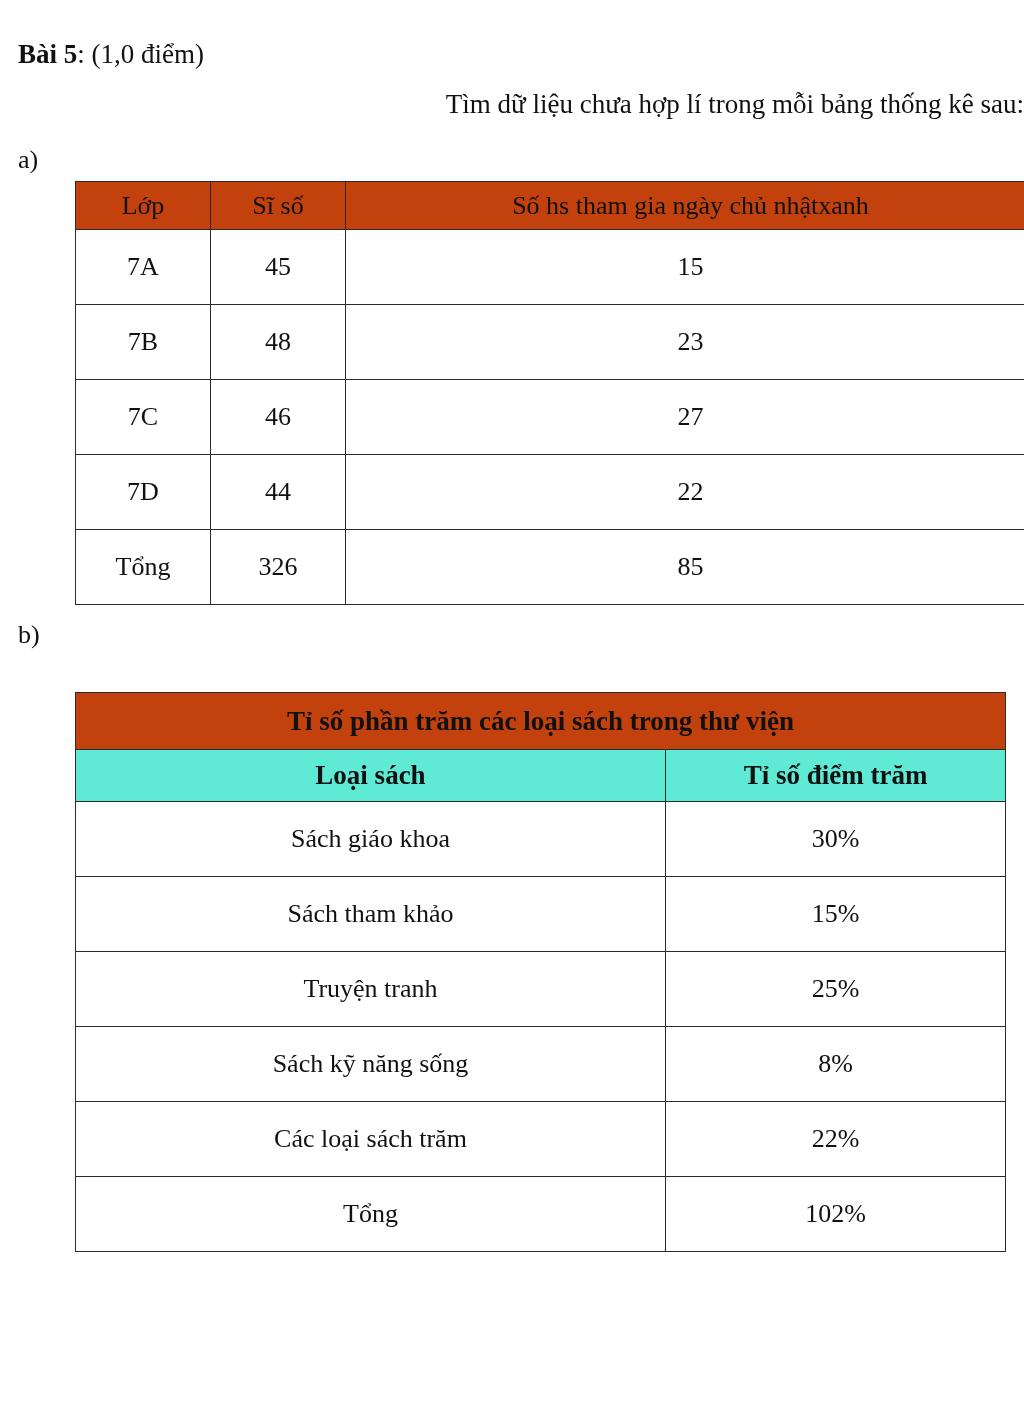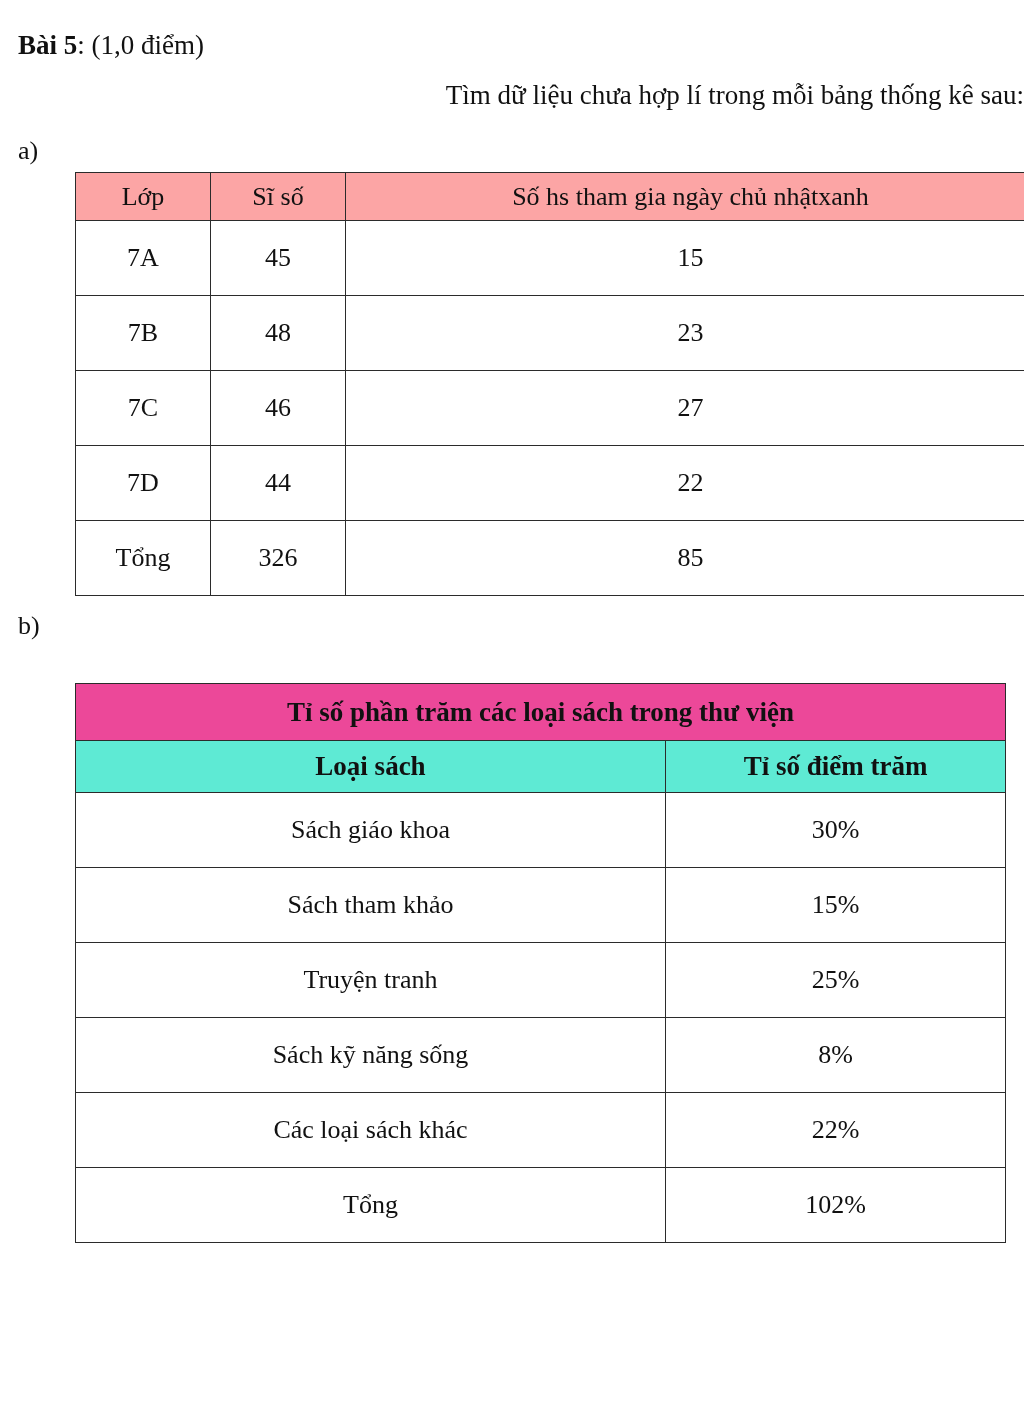--- a/index.html
+++ b/index.html
@@ -11,21 +11,21 @@
     width: 1024px;
     min-height: 1417px;
     font-family: "Liberation Serif", "DejaVu Serif", serif;
     color: #111111;
     position: relative;
   }
   .page {
     width: 1024px;
     min-height: 1417px;
     box-sizing: border-box;
-    padding: 21px 0 0 0;
+    padding: 30px 0 0 0;
   }
 
   
   .q-title {
     font-size: 27px;
     line-height: 1.25;
     margin: 8px 0 0 18px;
   }
   .q-title .bold {
     font-weight: bold;
@@ -56,21 +56,21 @@
   }
   .table-a th, .table-a td {
     border: 1.6px solid #2b2b2b;
     padding: 8px 4px;
     text-align: center;
     vertical-align: middle;
     font-weight: normal;
     line-height: 1.2;
   }
   .table-a thead th {
-    background: #fca5a5;
+    background: #c2410c;
   }
   .table-a col.c1 { width: 135px; }
   .table-a col.c2 { width: 135px; }
   .table-a col.c3 { width: 690px; }
   .table-a tbody td {
     height: 58px;
   }
 
   
   .table-b {
@@ -85,21 +85,21 @@
     border: 1.6px solid #2b2b2b;
     padding: 9px 4px;
     text-align: center;
     vertical-align: middle;
     font-weight: normal;
     line-height: 1.2;
   }
   .table-b col.d1 { width: 590px; }
   .table-b col.d2 { width: 340px; }
   .table-b .caption-row th {
-    background: #ec4899;
+    background: #c2410c;
     font-weight: bold;
     font-size: 27px;
     padding: 12px 4px;
   }
   .table-b .head-row th {
     background: #5eead4;
     font-weight: bold;
     font-size: 27px;
   }
   .table-b tbody td {
@@ -189,21 +189,21 @@
       </tr>
       <tr>
         <td>Truyện tranh</td>
         <td>25%</td>
       </tr>
       <tr>
         <td>Sách kỹ năng sống</td>
         <td>8%</td>
       </tr>
       <tr>
-        <td>Các loại sách khác</td>
+        <td>Các loại sách trăm</td>
         <td>22%</td>
       </tr>
       <tr>
         <td>Tổng</td>
         <td>102%</td>
       </tr>
     </tbody>
   </table>
 
   <div class="spacer-bottom"></div>

